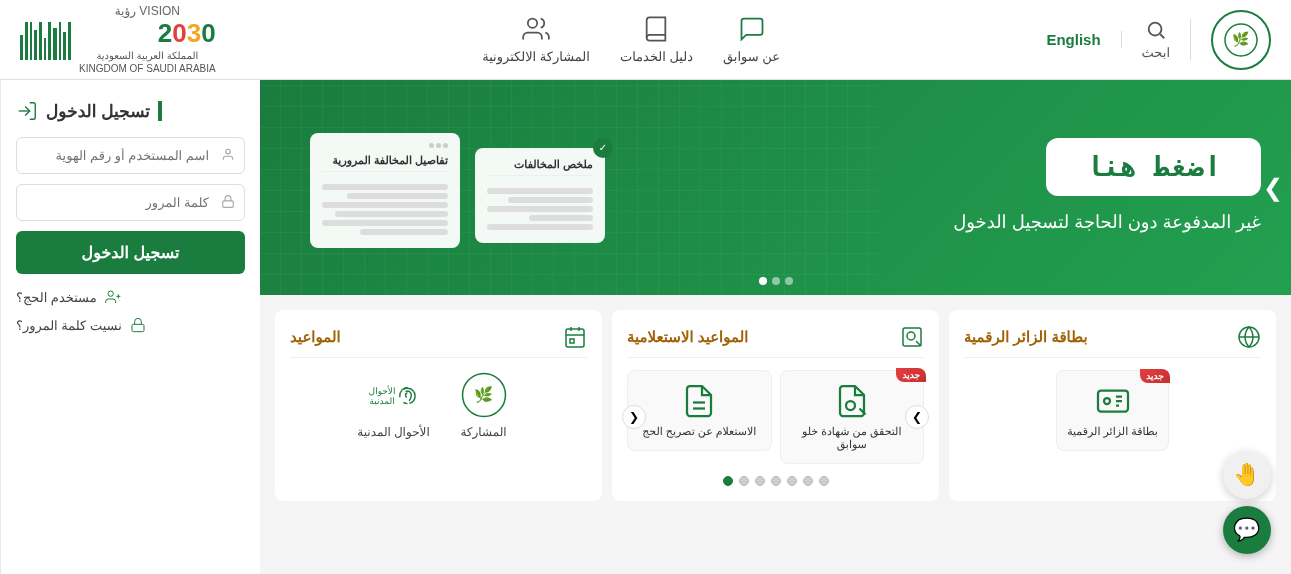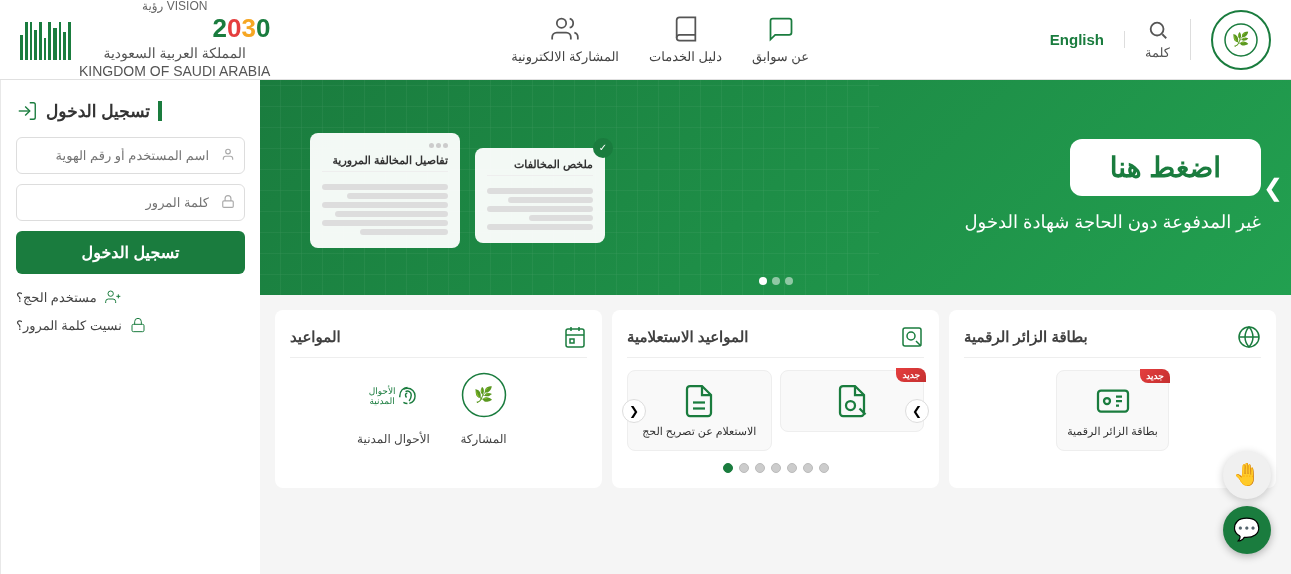--- a/index.html
+++ b/index.html
@@ -113,20 +113,21 @@
     }
     .banner-click-btn {
       background: #fff;
       color: #1a7c3e;
       font-size: 28px;
       font-weight: bold;
       padding: 12px 40px;
       border-radius: 12px;
       display: inline-block;
       margin-bottom: 12px;
+      font-family: Liberation Mono, monospace;
     }
     .banner-subtitle {
       font-size: 18px;
       line-height: 1.6;
       color: #fff;
     }
     .banner-phones {
       position: absolute;
       left: 50px;
       display: flex;
@@ -220,35 +221,36 @@
       display: flex;
       align-items: center;
       justify-content: space-between;
       margin-bottom: 12px;
       padding-bottom: 8px;
       border-bottom: 1px solid #eee;
     }
     .service-card-title {
       font-size: 15px;
       font-weight: bold;
-      color: #404040;
+      color: #a16207;
     }
     .service-items-grid {
       display: flex;
       gap: 10px;
       justify-content: center;
     }
     .service-item {
       display: flex;
       flex-direction: column;
       align-items: center;
-      gap: 12px;
+      gap: 5px;
       font-size: 12px;
       color: #444;
       min-width: 80px;
+      font-family: Liberation Serif, serif;
     }
     .service-item-icon {
       width: 50px;
       height: 50px;
       display: flex;
       align-items: center;
       justify-content: center;
     }
     .inquiry-item {
       background: #f9f9f9;
@@ -410,21 +412,21 @@
         <circle cx="18" cy="18" r="16" fill="none" stroke="#1a7c3e" stroke-width="1.5"></circle>
         <text x="18" y="22" text-anchor="middle" font-size="14" fill="#1a7c3e">🌿</text>
       </svg>
     </div>
 
     <div class="header-search">
       <svg width="22" height="22" viewBox="0 0 24 24" fill="none" stroke="#555" stroke-width="2">
         <circle cx="11" cy="11" r="7"></circle>
           <line x1="21" y1="21" x2="16.65" y2="16.65"></line>
       </svg>
-      <span>كلمة</span>
+      <span>ابحث</span>
     </div>
 
     <div class="header-lang">
       <span>English</span>
     </div>
   </div>
 
   <div class="header-center">
 
     <div class="header-nav-item">
@@ -452,21 +454,21 @@
       <span>المشاركة الالكترونية</span>
     </div>
   </div>
 
   <div class="vision-logo">
     <div style="text-align:center;">
       <div style="font-size:12px;color:#666;">VISION رؤية</div>
       <div style="display:flex;align-items:center;gap:2px;">
         <div style="font-size:26px;font-weight:900;color:#1a7c3e;">2<span style="color:#e53e3e;">0</span><span style="color:#f6a623;">3</span>0</div>
       </div>
-      <div style="font-size:14px;color:#555;line-height:1.3;">المملكة العربية السعودية<br>KINGDOM OF SAUDI ARABIA</div>
+      <div style="font-size:10px;color:#555;line-height:1.3;">المملكة العربية السعودية<br>KINGDOM OF SAUDI ARABIA</div>
     </div>
 
     <div class="barcode-lines">
       <div class="barcode-line" style="height:38px;"></div>
       <div class="barcode-line" style="height:28px;"></div>
       <div class="barcode-line" style="height:38px;width:2px;"></div>
       <div class="barcode-line" style="height:32px;width:4px;"></div>
       <div class="barcode-line" style="height:38px;"></div>
       <div class="barcode-line" style="height:22px;width:2px;"></div>
       <div class="barcode-line" style="height:38px;"></div>
@@ -507,21 +509,21 @@
           <div class="phone-line"></div>
           <div class="phone-line" style="width:90%;"></div>
           <div class="phone-line"></div>
           <div class="phone-line" style="width:70%;"></div>
         </div>
       </div>
 
       <div class="banner-text-area">
         <div class="banner-click-btn">اضغط هنا</div>
         <div class="banner-subtitle">
-          <div>غير المدفوعة دون الحاجة شهادة الدخول</div>
+          <div>غير المدفوعة دون الحاجة لتسجيل الدخول</div>
         </div>
       </div>
 
       <div class="banner-arrow-right">❯</div>
 
       <div style="position:absolute;bottom:10px;left:50%;transform:translateX(-50%);display:flex;gap:5px;">
         <div style="width:8px;height:8px;border-radius:50%;background:rgba(255,255,255,0.5);"></div>
         <div style="width:8px;height:8px;border-radius:50%;background:rgba(255,255,255,0.5);"></div>
         <div style="width:8px;height:8px;border-radius:50%;background:#fff;"></div>
       </div>
@@ -568,20 +570,21 @@
 
           <div style="position:relative;flex:1;">
             <div class="inquiry-item">
               <div class="new-badge">جديد</div>
               <svg width="36" height="36" viewBox="0 0 24 24" fill="none" stroke="#1a7c3e" stroke-width="1.5">
                 <path d="M14 2H6a2 2 0 0 0-2 2v16a2 2 0 0 0 2 2h12a2 2 0 0 0 2-2V8z"></path>
                   <polyline points="14 2 14 8 20 8"></polyline>
                 <circle cx="11" cy="15" r="3"></circle>
                   <line x1="21" y1="21" x2="17" y2="17"></line>
               </svg>
+              <span>التحقق من شهادة خلو سوابق</span>
             </div>
           </div>
 
           <div style="flex:1;">
             <div class="inquiry-item">
               <svg width="36" height="36" viewBox="0 0 24 24" fill="none" stroke="#1a7c3e" stroke-width="1.5">
                 <path d="M14 2H6a2 2 0 0 0-2 2v16a2 2 0 0 0 2 2h12a2 2 0 0 0 2-2V8z"></path>
                   <polyline points="14 2 14 8 20 8"></polyline>
                 <line x1="8" y1="13" x2="16" y2="13"></line>
                   <line x1="8" y1="17" x2="16" y2="17"></line>

